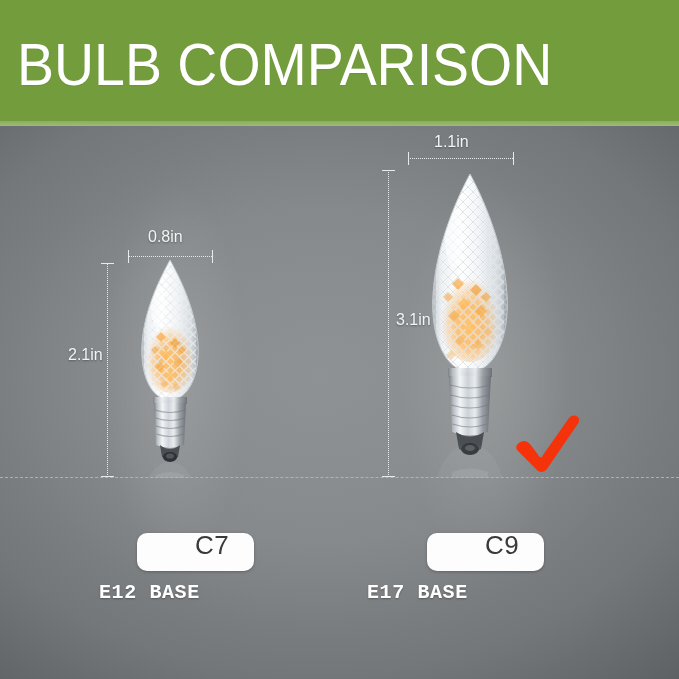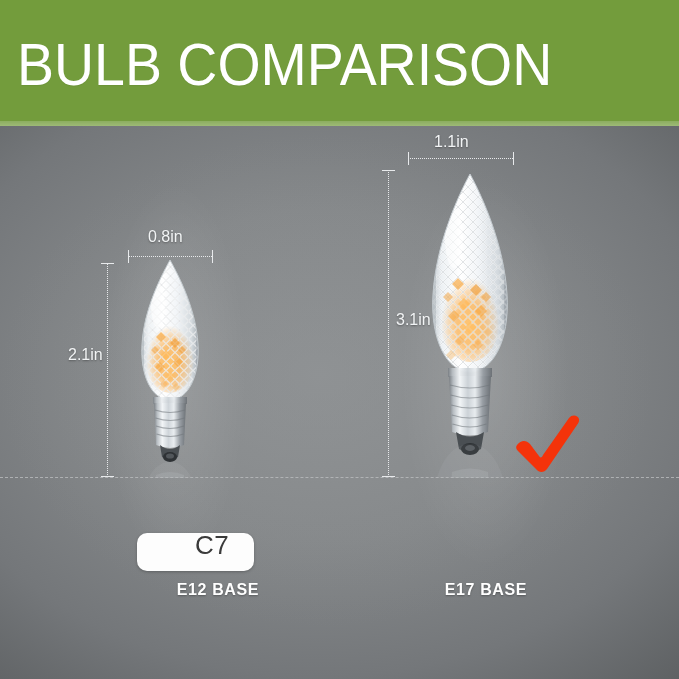--- a/index.html
+++ b/index.html
@@ -95,23 +95,23 @@
   }
   .chip span{
     color:#3a3a3a;
     font-family:"Liberation Sans","DejaVu Sans",sans-serif;
     font-size:26px;font-weight:400;letter-spacing:.5px;
     line-height:1;margin-top:-1px;
   }
   .basetext{
     position:absolute;z-index:12;
     color:#ffffff;
-    font-family:Liberation Sans, sans-serif;
-    font-size:16px;font-weight:700;letter-spacing:.6px;
-    white-space:nowrap;text-align:right;
+    font-family:Liberation Mono, monospace;
+    font-size:20px;font-weight:700;letter-spacing:.6px;
+    white-space:nowrap;text-align:left;
     text-shadow:0 1px 2px rgba(0,0,0,.3);
   }
 
   
   #check{position:absolute;z-index:14;}
 </style>
 </head>
 <body>
 
 <div id="stage">
@@ -318,20 +318,23 @@
           <ellipse cx="52" cy="276" rx="5" ry="3" fill="#6a7075" opacity=".6"></ellipse>
         </g>
         <g opacity=".20" transform="translate(0,560) scale(1,-1)">
           <path d="M31 204 h42 l-3 56 q-18 7 -36 0 z" fill="#cfd5da"></path>
           <path d="M52 90 C40 112 18 160 15 210 C12 258 30 288 52 288
                    C74 288 92 258 89 210 C86 160 64 112 52 90 Z" fill="#e8ecef" opacity=".30"></path>
         </g>
       </svg>
     </div>
 
+    <div class="chip" style="left:427px;top:407px;width:84px;height:38px;">
+      <span>C9</span>
+    </div>
     <div class="basetext" style="left:367px;top:455px;width:160px;">E17 BASE</div>
 
     <div id="check" style="left:512px;top:287px;width:72px;height:62px;">
       <svg width="72" height="62" viewBox="0 0 72 62">
         <path d="M5 32 C9 27 14 27 18 31 L27 43 C28 45 30 45 31 42
                  L57 5 C60 1 66 2 67 6 C67.5 8 66.5 10 65 12
                  L35 56 C32 60 27 60 24 56 L6 38 C4 36 3.5 34 5 32 Z" fill="#f4330a"></path>
       </svg>
     </div>
 

